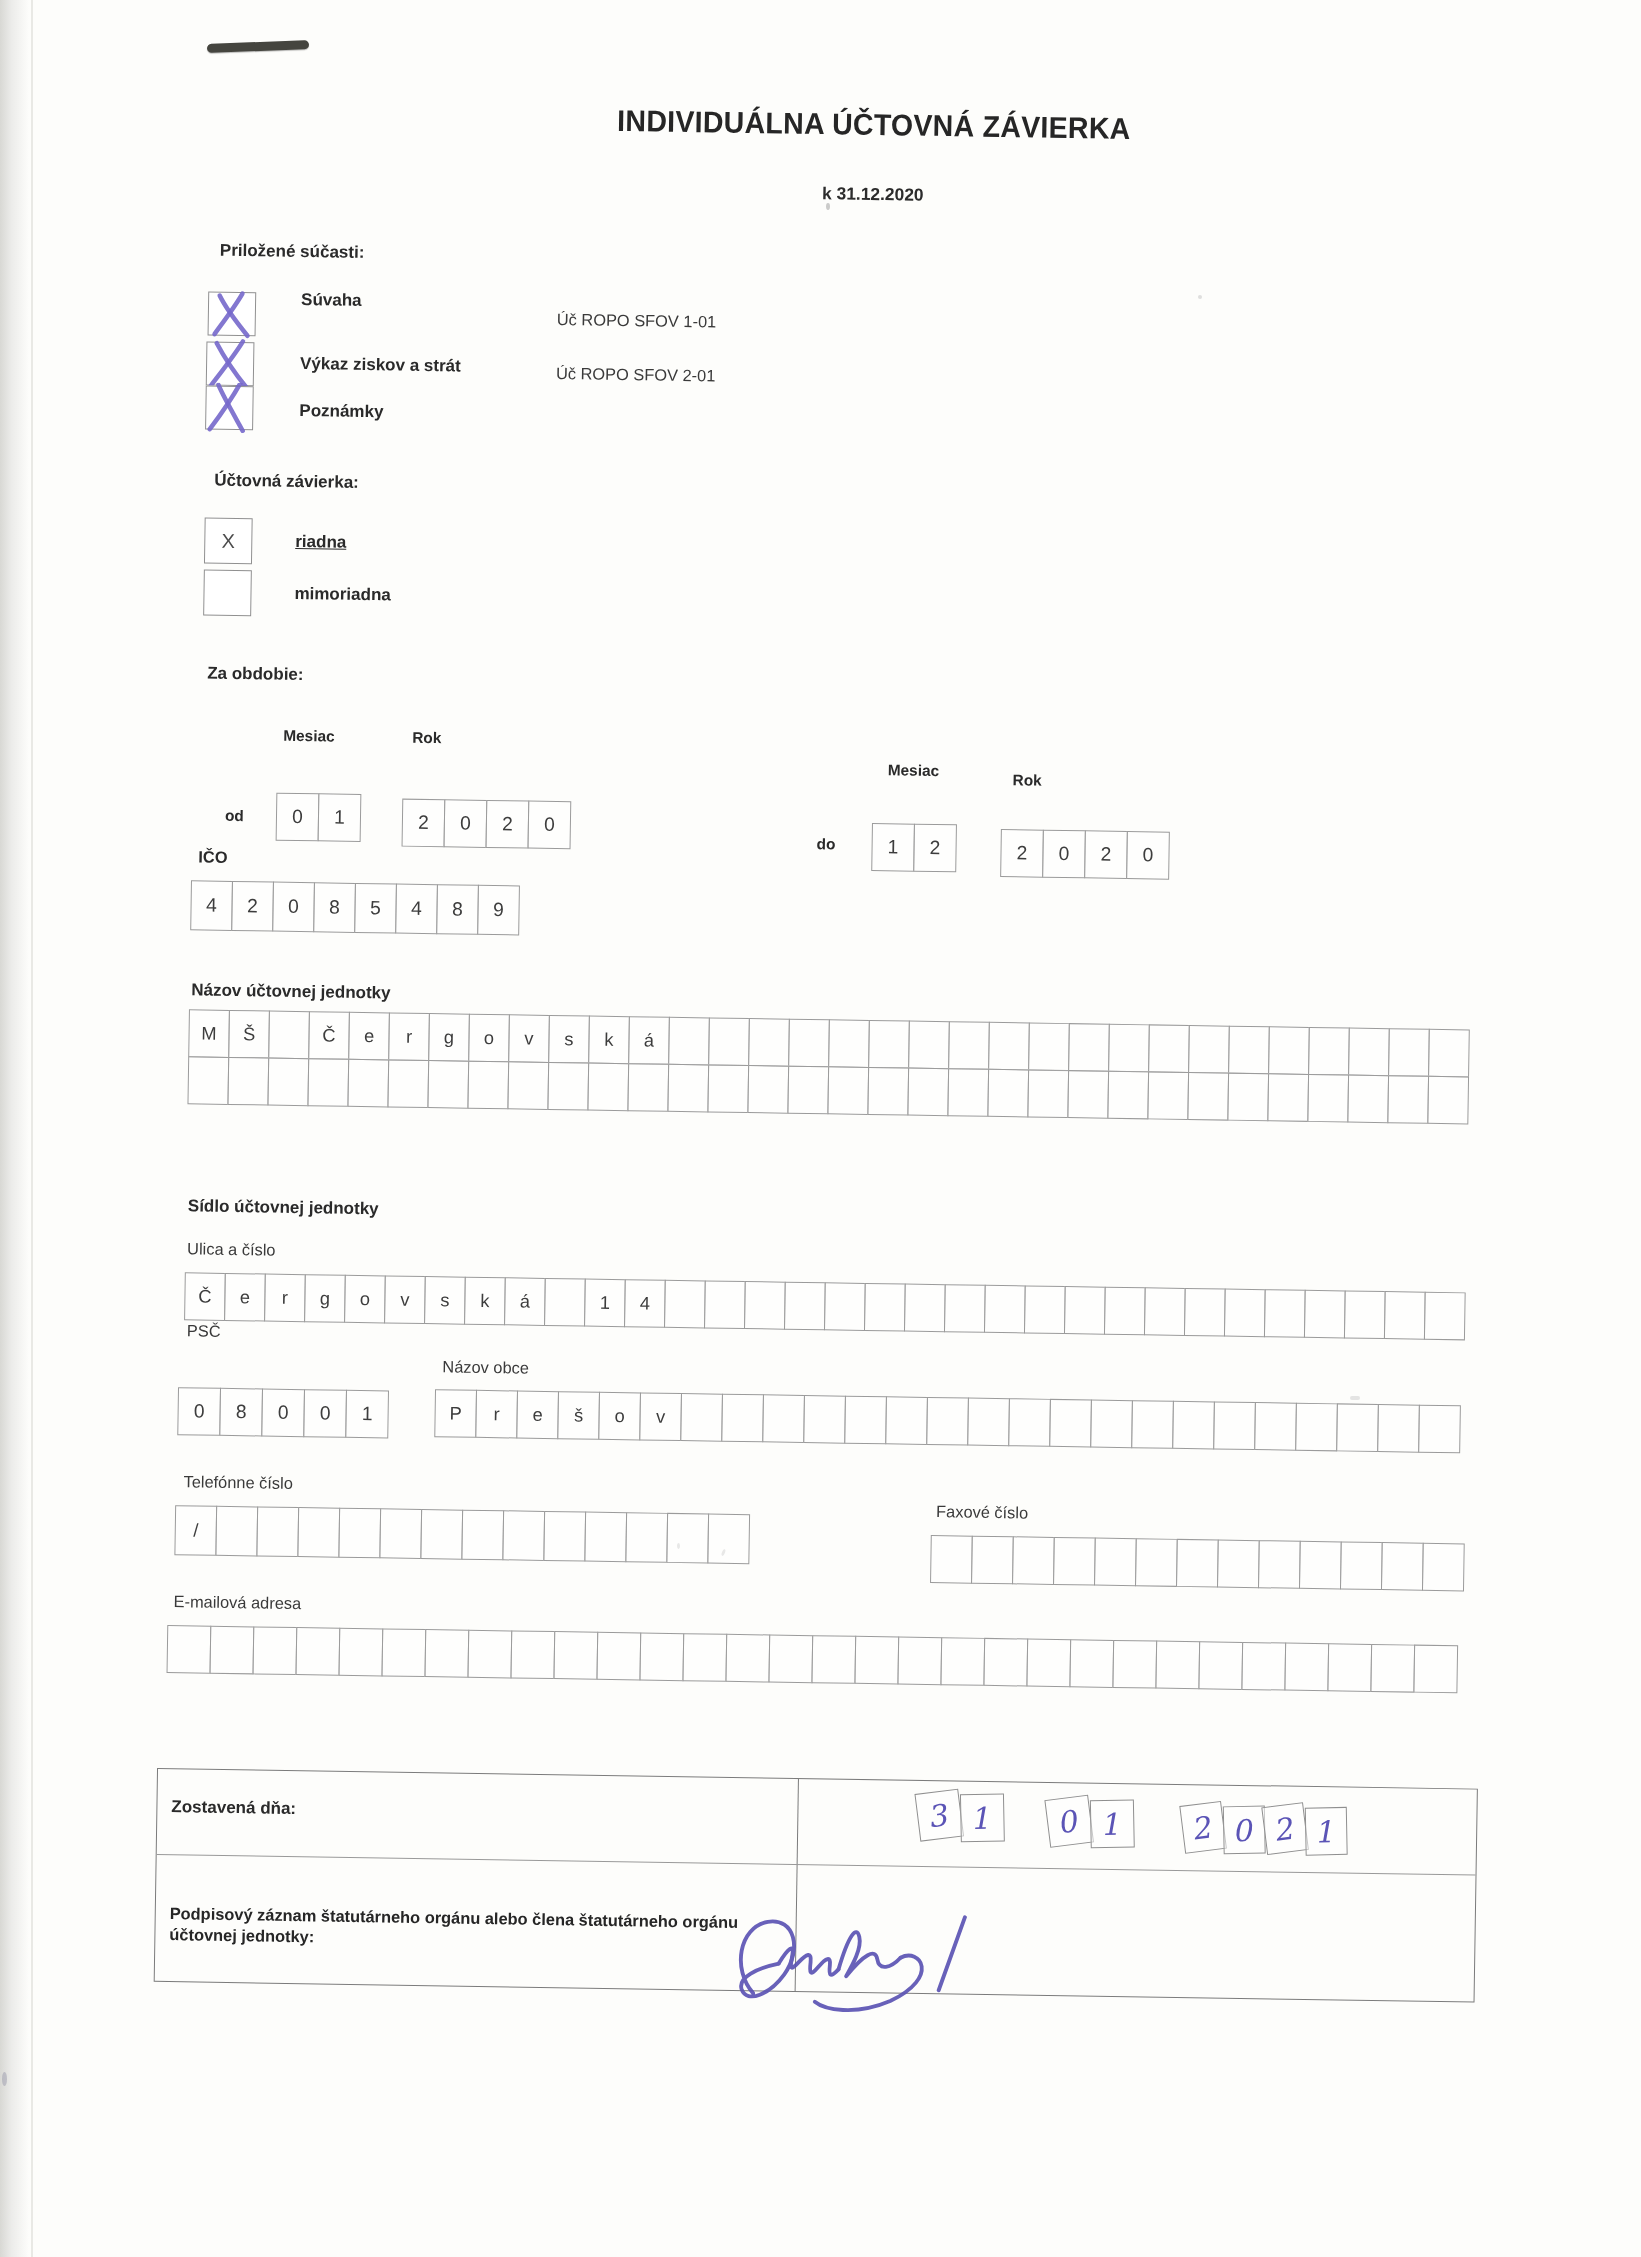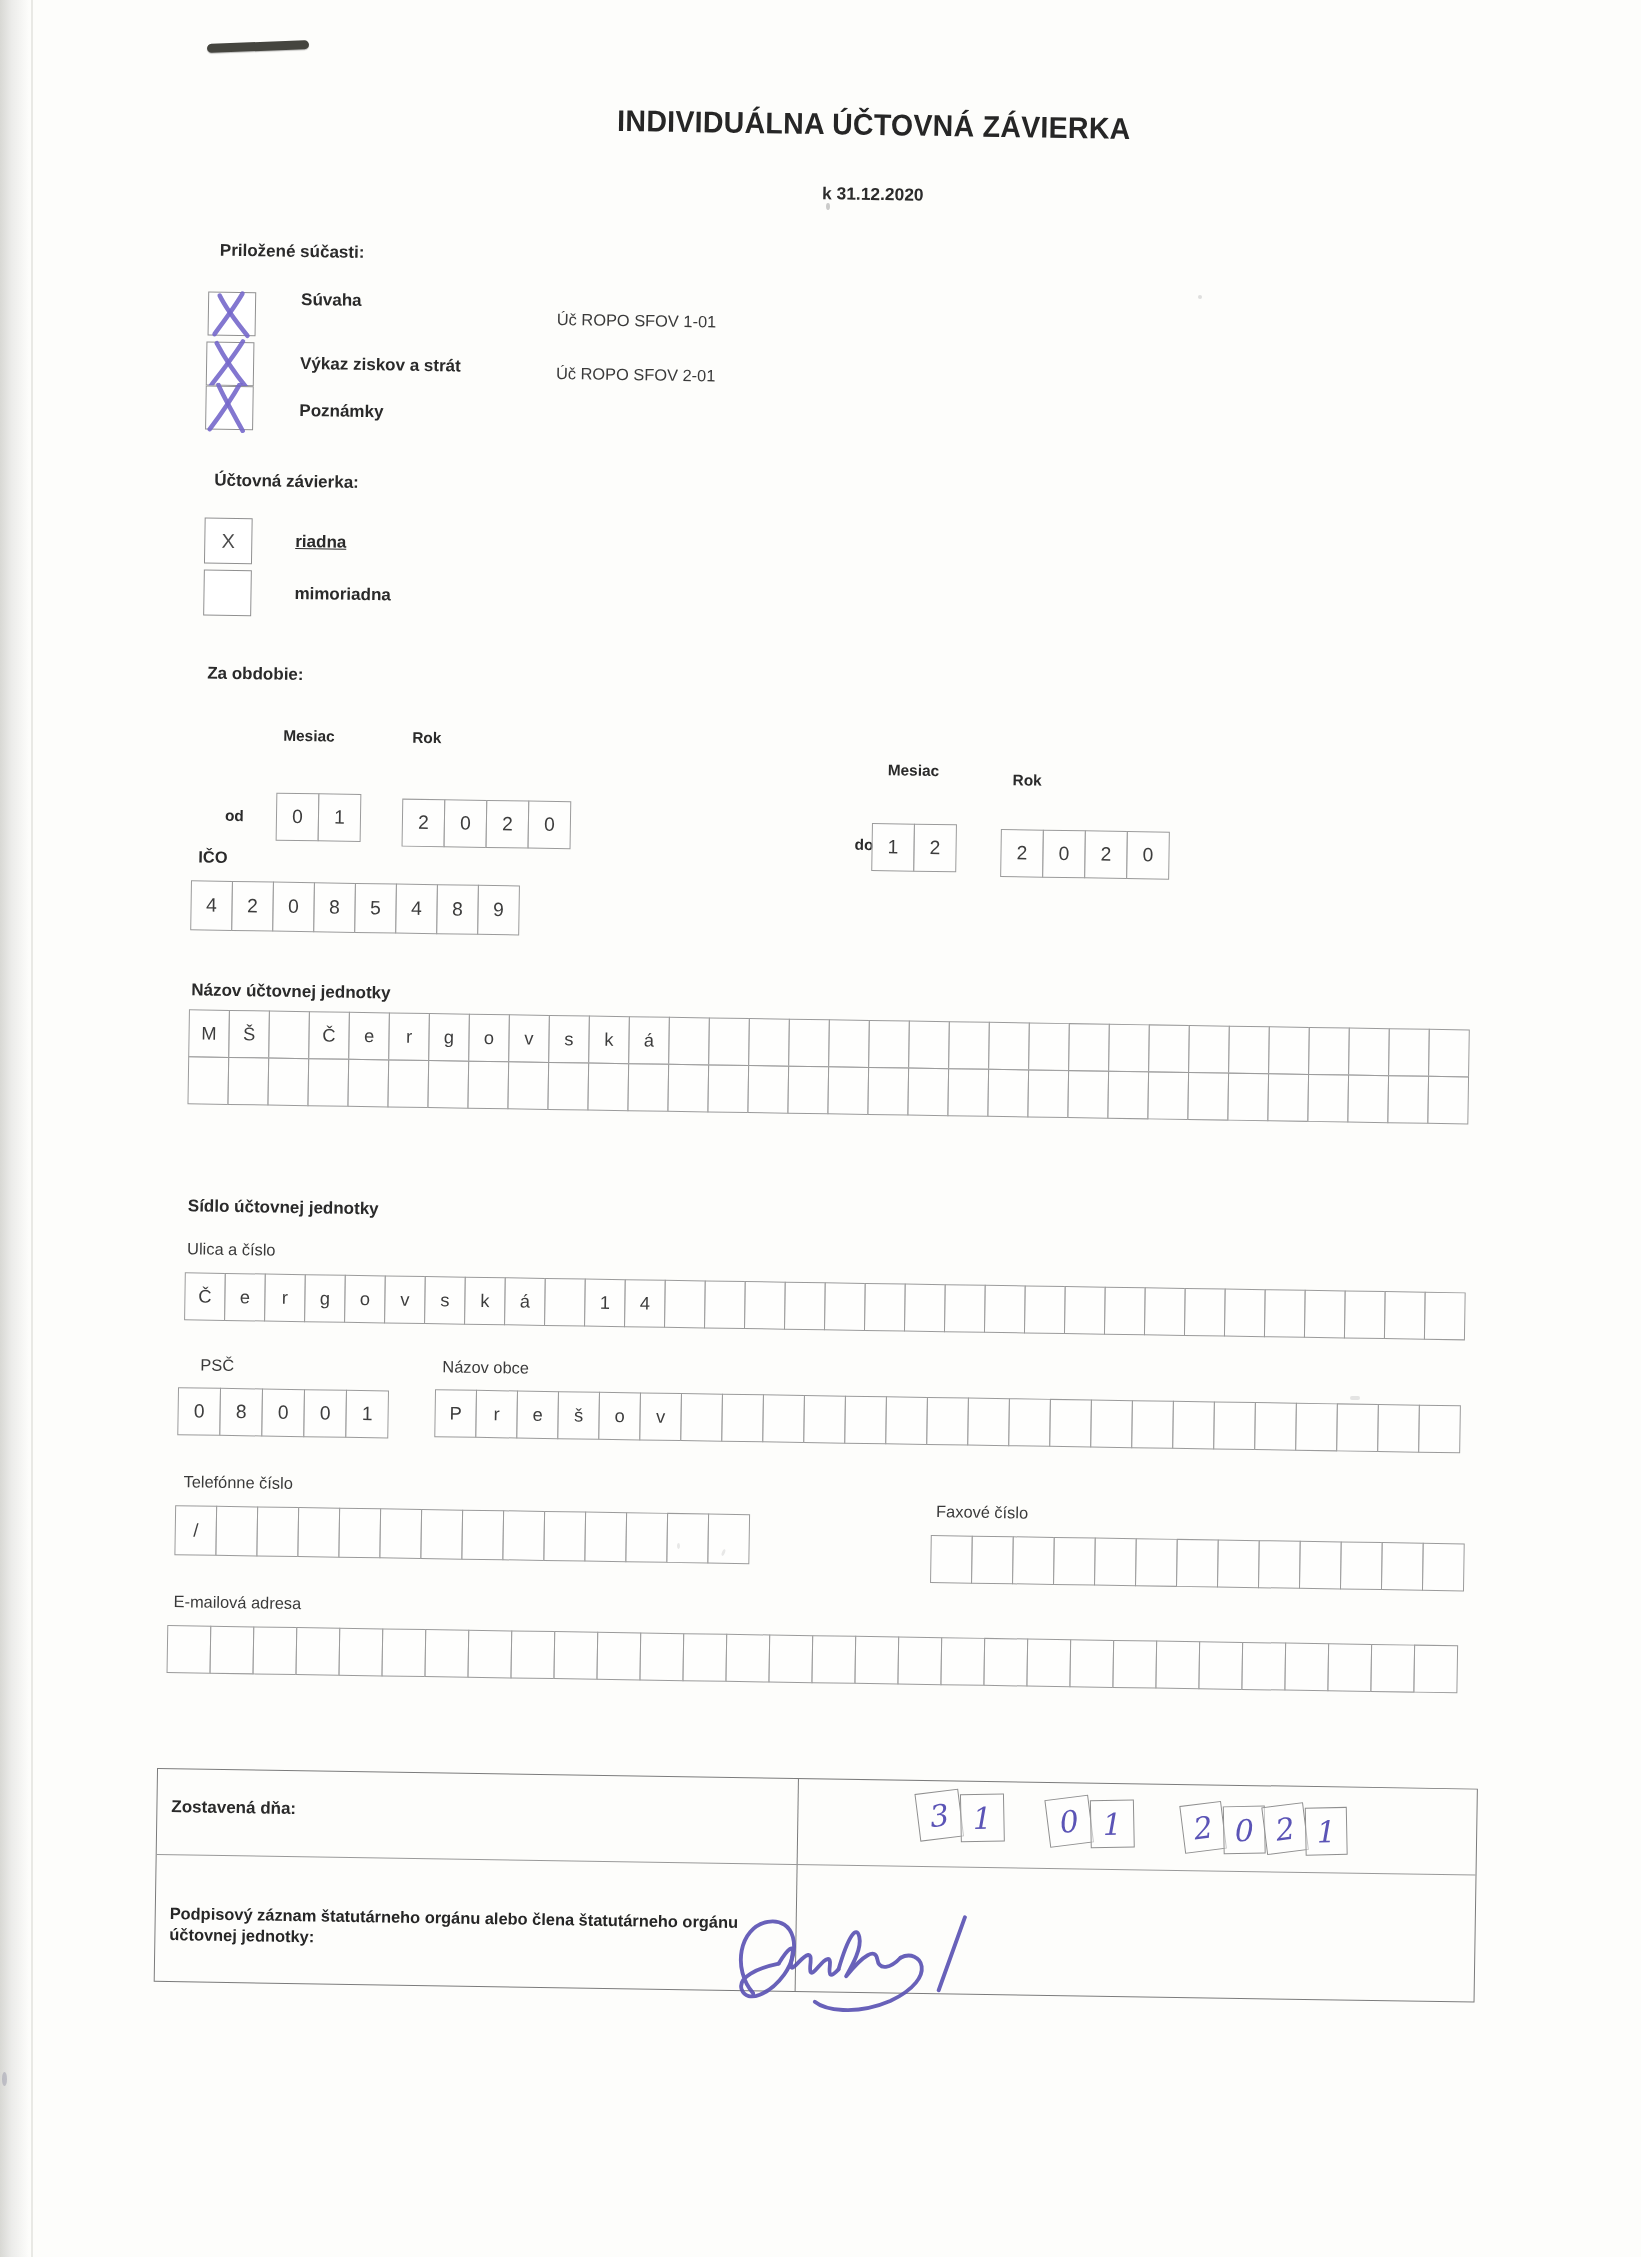--- a/index.html
+++ b/index.html
@@ -123,21 +123,21 @@
       </div>
     <div class="cellrow" style="left:413px;top:796px;--cw:43px;--ch:48px;">
         <span class="cell">2</span>
         <span class="cell">0</span>
         <span class="cell">2</span>
         <span class="cell">0</span>
       </div>
 
     <div class="lbl lbl-sm" style="left:898px;top:751px;">Mesiac</div>
     <div class="lbl lbl-sm" style="left:1023px;top:759px;">Rok</div>
-    <div class="lbl lbl-sm" style="left:828px;top:826px;margin-left:38px;">do</div>
+    <div class="lbl lbl-sm" style="left:828px;top:826px;">do</div>
     <div class="cellrow" style="left:883px;top:813px;--cw:43px;--ch:48px;">
         <span class="cell">1</span>
         <span class="cell">2</span>
       </div>
     <div class="cellrow" style="left:1012px;top:817px;--cw:43px;--ch:48px;">
         <span class="cell">2</span>
         <span class="cell">0</span>
         <span class="cell">2</span>
         <span class="cell">0</span>
       </div>
@@ -254,21 +254,21 @@
         <span class="cell"></span>
         <span class="cell"></span>
         <span class="cell"></span>
         <span class="cell"></span>
         <span class="cell"></span>
         <span class="cell"></span>
         <span class="cell"></span>
         <span class="cell"></span>
       </div>
 
-    <div class="lbl-reg" style="left:206px;top:1356px;margin-left:14px;">PSČ</div>
+    <div class="lbl-reg" style="left:206px;top:1322px;">PSČ</div>
     <div class="cellrow" style="left:198px;top:1388px;--cw:43px;--ch:48px;">
         <span class="cell">0</span>
         <span class="cell">8</span>
         <span class="cell">0</span>
         <span class="cell">0</span>
         <span class="cell">1</span>
       </div>
     <div class="lbl-reg" style="left:462px;top:1354px;">Názov obce</div>
     <div class="cellrow" style="left:455px;top:1386px;--cw:42px;--ch:48px;--fs:18.3px;">
         <span class="cell">P</span>

